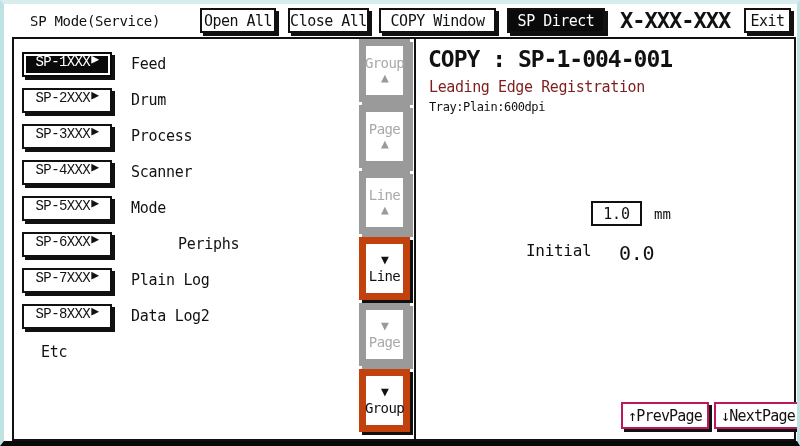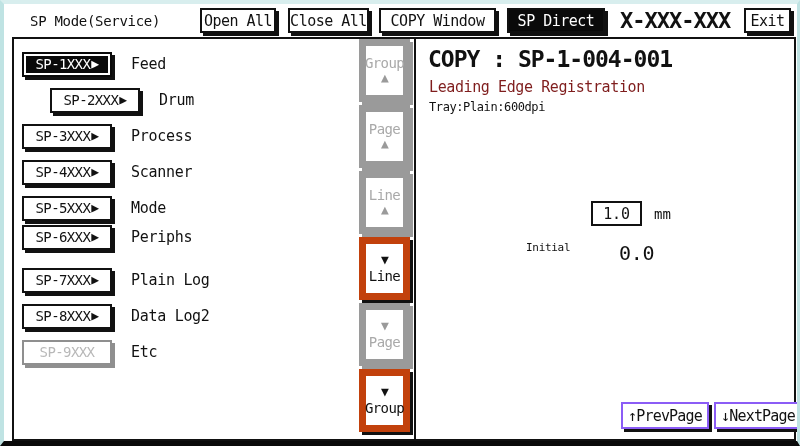--- a/index.html
+++ b/index.html
@@ -99,26 +99,27 @@
   }
   .sp-btn {
     position: relative;
     width: 90px;
     height: 25px;
     background: #ffffff;
     border: 2px solid #111111;
     box-sizing: border-box;
     box-shadow: 3px 3px 0 #111111;
     display: flex;
-    align-items: center;
+    align-items: flex-start;
     justify-content: center;
     font-size: 14px;
     letter-spacing: -0.6px;
     color: #111;
     white-space: nowrap;
+    font-family: Liberation Mono, monospace;
   }
   .sp-btn.selected {
     background: #0a0a0a;
     color: #ffffff;
     border-color: #0a0a0a;
     box-shadow: 3px 3px 0 #111111, inset 0 0 0 2px #ffffff;
   }
   .sp-btn.disabled {
     color: #b8b8b8;
     border-color: #8f8f8f;
@@ -241,39 +242,39 @@
     position: absolute;
     left: 238px;
     top: 167px;
     font-size: 14px;
     color: #111;
   }
   .initial-label {
     position: absolute;
     left: 110px;
     top: 202px;
-    font-size: 11px;
+    font-size: 16px;
     color: #111;
     letter-spacing: -0.3px;
   }
   .initial-value {
     position: absolute;
     left: 203px;
     top: 202px;
     font-size: 20px;
     color: #111;
     letter-spacing: -0.3px;
   }
 
   .page-btn {
     position: absolute;
     top: 363px;
     height: 27px;
     background: #ffffff;
-    border: 2px solid #8b5cf6;
+    border: 2px solid #be185d;
     box-sizing: border-box;
     box-shadow: 3px 3px 0 #111111;
     display: flex;
     align-items: center;
     justify-content: center;
     font-size: 15px;
     letter-spacing: -0.8px;
     color: #111;
     white-space: nowrap;
   }
@@ -297,21 +298,21 @@
   <div id="mainframe">
 
     <div id="splist">
         <div class="sp-row" style="top: 11px;">
           <div class="sp-btn selected">
             <span class="sp-code">SP-1XXX</span>
             <span class="sp-arrow">▶</span>
           </div>
           <div class="sp-label">Feed</div>
         </div>
-        <div class="sp-row" style="top: 47px; margin-left: 28px;">
+        <div class="sp-row" style="top: 47px;">
           <div class="sp-btn">
             <span class="sp-code">SP-2XXX</span>
             <span class="sp-arrow">▶</span>
           </div>
           <div class="sp-label">Drum</div>
         </div>
         <div class="sp-row" style="top: 83px;">
           <div class="sp-btn">
             <span class="sp-code">SP-3XXX</span>
             <span class="sp-arrow">▶</span>
@@ -325,21 +326,21 @@
           </div>
           <div class="sp-label">Scanner</div>
         </div>
         <div class="sp-row" style="top: 155px;">
           <div class="sp-btn">
             <span class="sp-code">SP-5XXX</span>
             <span class="sp-arrow">▶</span>
           </div>
           <div class="sp-label">Mode</div>
         </div>
-        <div class="sp-row" style="top: 184px;">
+        <div class="sp-row" style="top: 191px; gap: 47px;">
           <div class="sp-btn">
             <span class="sp-code">SP-6XXX</span>
             <span class="sp-arrow">▶</span>
           </div>
           <div class="sp-label">Periphs</div>
         </div>
         <div class="sp-row" style="top: 227px;">
           <div class="sp-btn">
             <span class="sp-code">SP-7XXX</span>
             <span class="sp-arrow">▶</span>
@@ -347,23 +348,20 @@
           <div class="sp-label">Plain Log</div>
         </div>
         <div class="sp-row" style="top: 263px;">
           <div class="sp-btn">
             <span class="sp-code">SP-8XXX</span>
             <span class="sp-arrow">▶</span>
           </div>
           <div class="sp-label">Data Log2</div>
         </div>
         <div class="sp-row" style="top: 299px;">
-          <div class="sp-btn disabled">
-            <span class="sp-code">SP-9XXX</span>
-          </div>
           <div class="sp-label">Etc</div>
         </div>
       </div>
 
     <div id="navcol">
         <div class="nav-btn disabled" style="top: 1px;">
           <div>Group</div>
           <div class="tri">▲</div>
         </div>
         <div class="nav-btn disabled" style="top: 67px;">

